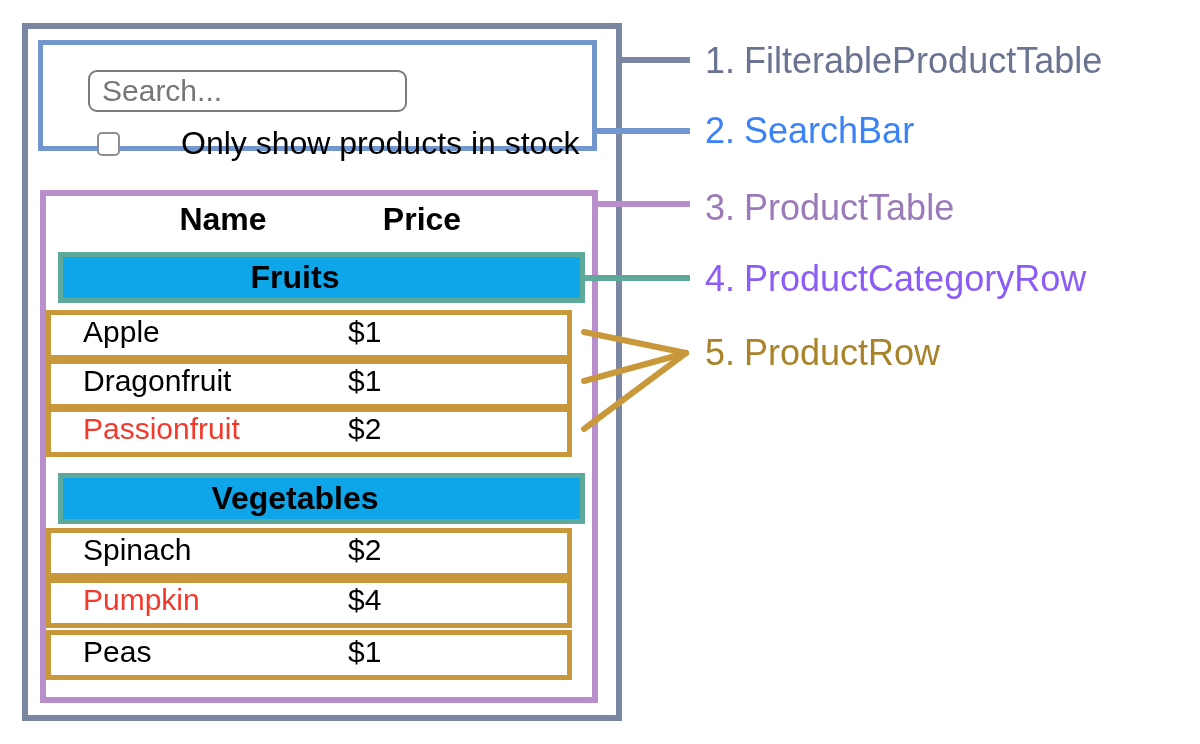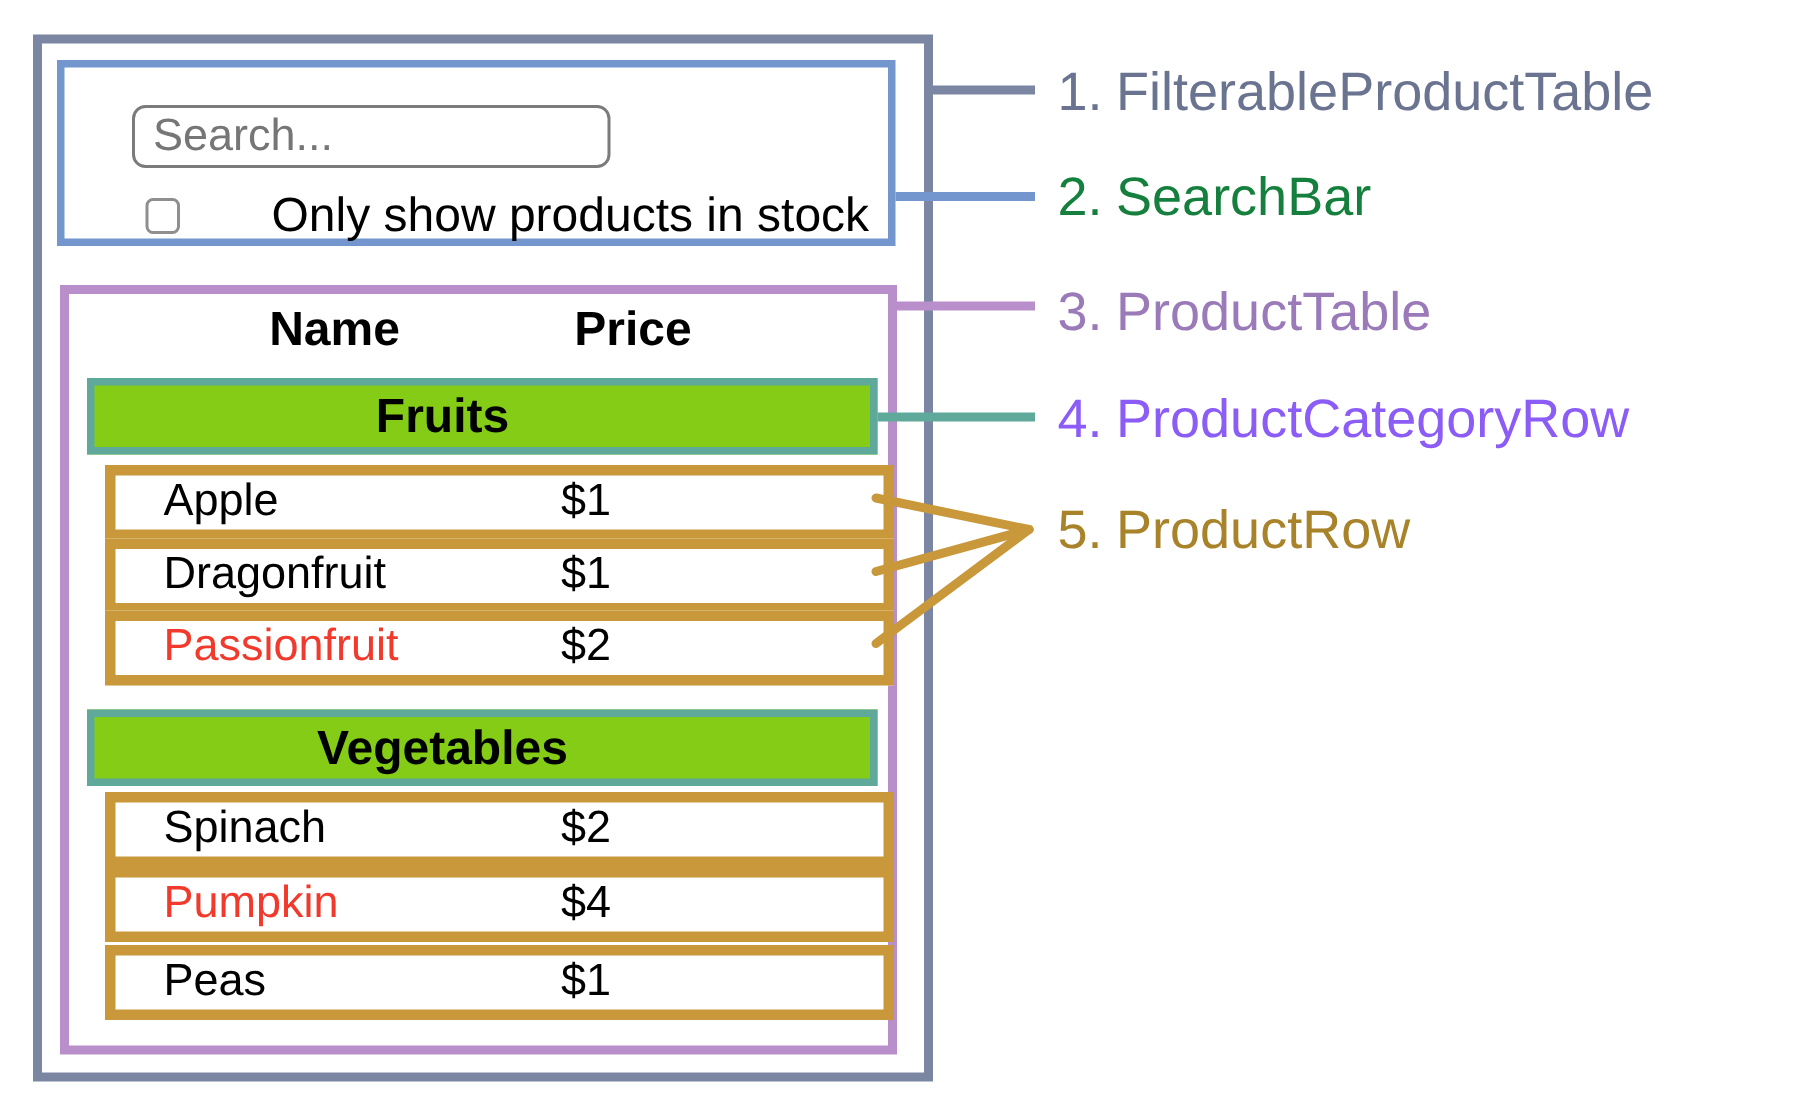--- a/index.html
+++ b/index.html
@@ -2,24 +2,24 @@
 <html><head>
 <meta charset="utf-8">
 <style>
   html,body{margin:0;padding:0;background:#fff;}
   .canvas{
     position:relative;width:1200px;height:744px;background:#ffffff;
     font-family:"Liberation Sans","DejaVu Sans",sans-serif;color:#000;overflow:hidden;
   }
   .box{position:absolute;box-sizing:border-box;background:#ffffff;}
   .outer-box{left:22px;top:23px;width:600px;height:698px;border:6px solid #7b87a2;}
-  .search-box{left:38px;top:40px;width:559px;height:124px;border:5px solid #7296cd;}
+  .search-box{left:38px;top:40px;width:559px;height:111px;border:5px solid #7296cd;}
   .table-box{left:40px;top:190px;width:558px;height:513px;border:6px solid #b98fcb;}
-  .cat-box{position:absolute;box-sizing:border-box;left:12px;width:527px;height:51px;border:5px solid #5fa99b;background:#84cc16;}
-  .row-box{position:absolute;box-sizing:border-box;left:24px;width:526px;height:50px;border:7px solid #b91c1c;background:#fff;}
+  .cat-box{position:absolute;box-sizing:border-box;left:12px;width:527px;height:51px;border:5px solid #5fa99b;background:#0ea5e9;}
+  .row-box{position:absolute;box-sizing:border-box;left:0;width:526px;height:50px;border:5px solid #b91c1c;background:#fff;}
 
   .search-input{
     position:absolute;left:45px;top:25px;width:319px;height:42px;box-sizing:border-box;
     border:2px solid #7b7b7b;border-radius:9px;font-family:inherit;font-size:30px;
     padding:0 12px;color:#444;outline:none;background:#fff;
   }
   .search-input::placeholder{color:#767676;opacity:1;}
   .checkbox{
     position:absolute;left:54px;top:87px;width:23px;height:24px;box-sizing:border-box;
     border:2px solid #8f8f8f;border-radius:5px;background:#fff;cursor:pointer;
@@ -95,21 +95,21 @@
 
   <svg class="fan-svg" width="1200" height="744">
     <line x1="584" y1="332" x2="686" y2="353" stroke-width="6" stroke-linecap="round" stroke="#c8983a"></line>
     <line x1="584" y1="381" x2="686" y2="353" stroke-width="6" stroke-linecap="round" stroke="#c8983a"></line>
     <line x1="584" y1="429" x2="686" y2="353" stroke-width="6" stroke-linecap="round" stroke="#c8983a"></line>
   </svg>
 
   <div class="legend-item" style="top: 38px; color: rgb(106, 116, 144);">
     <span class="num">1.</span><span>FilterableProductTable</span>
   </div>
-  <div class="legend-item" style="top: 108px; color: #15803d;">
+  <div class="legend-item" style="top: 108px; color: #3b82f6;">
     <span class="num">2.</span><span>SearchBar</span>
   </div>
   <div class="legend-item" style="top: 185px; color: rgb(154, 122, 184);">
     <span class="num">3.</span><span>ProductTable</span>
   </div>
   <div class="legend-item" style="top: 256px; color: #8b5cf6;">
     <span class="num">4.</span><span>ProductCategoryRow</span>
   </div>
   <div class="legend-item" style="top: 330px; color: rgb(168, 131, 42);">
     <span class="num">5.</span><span>ProductRow</span>

